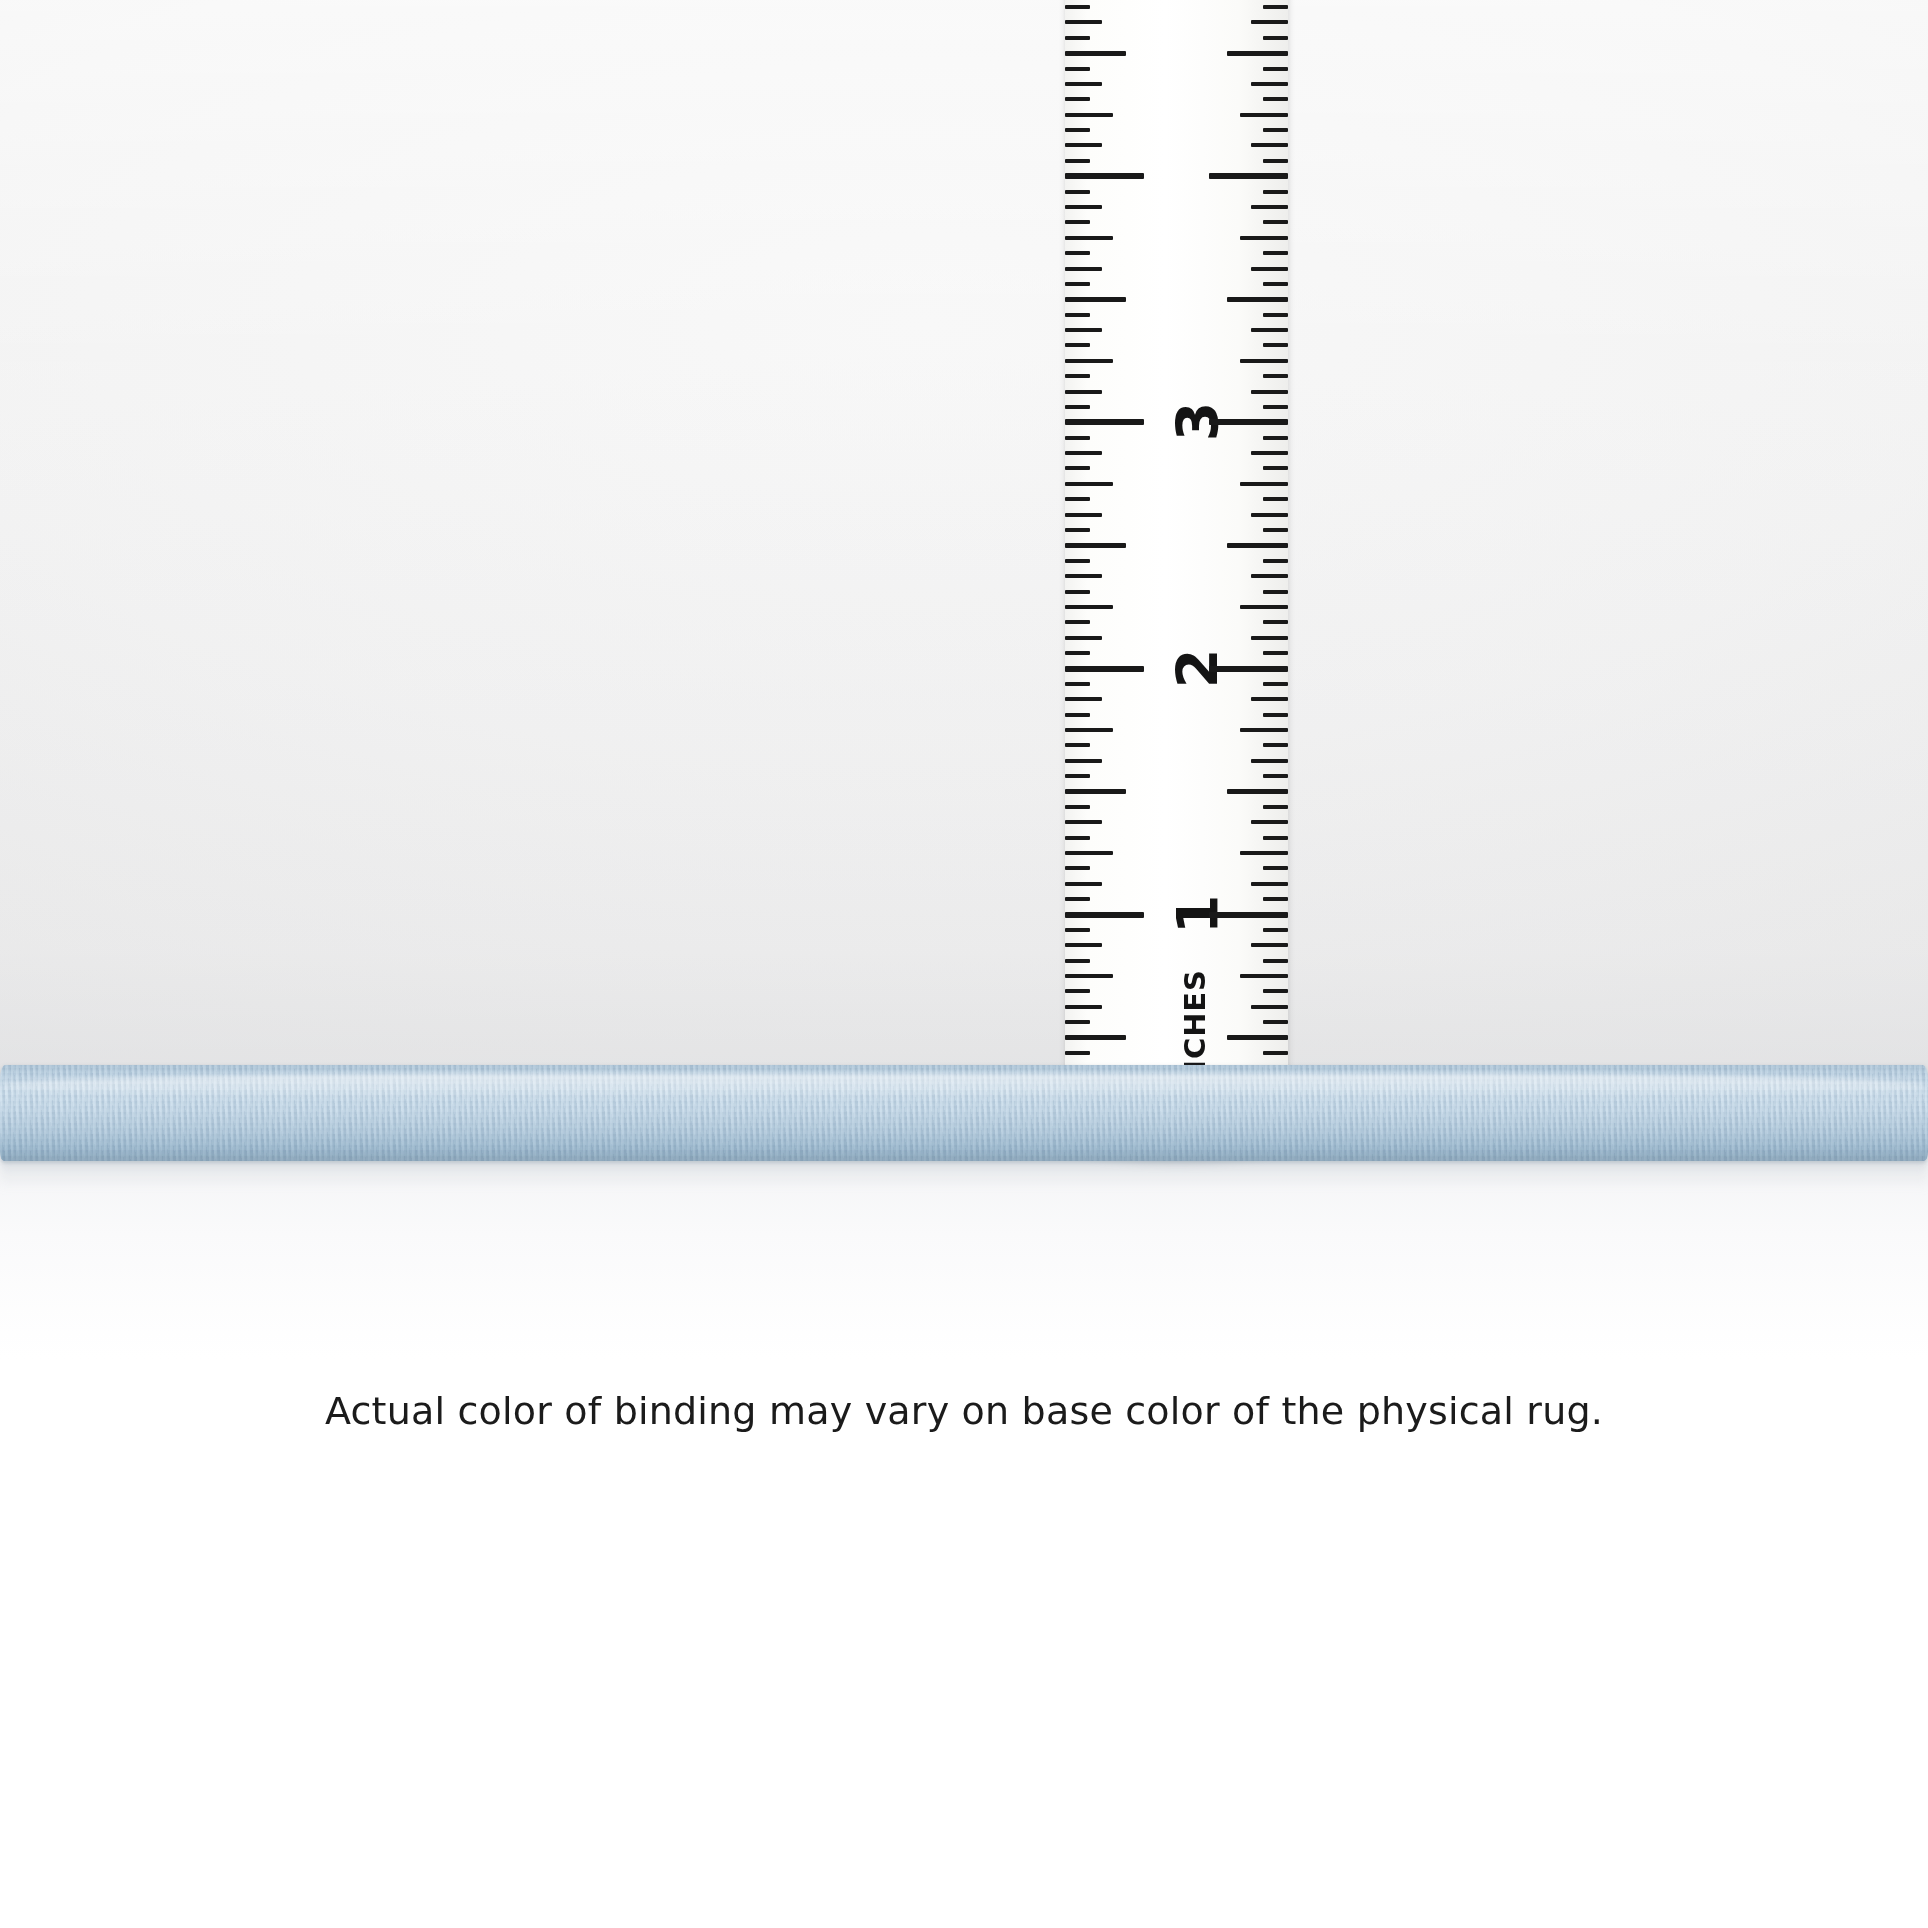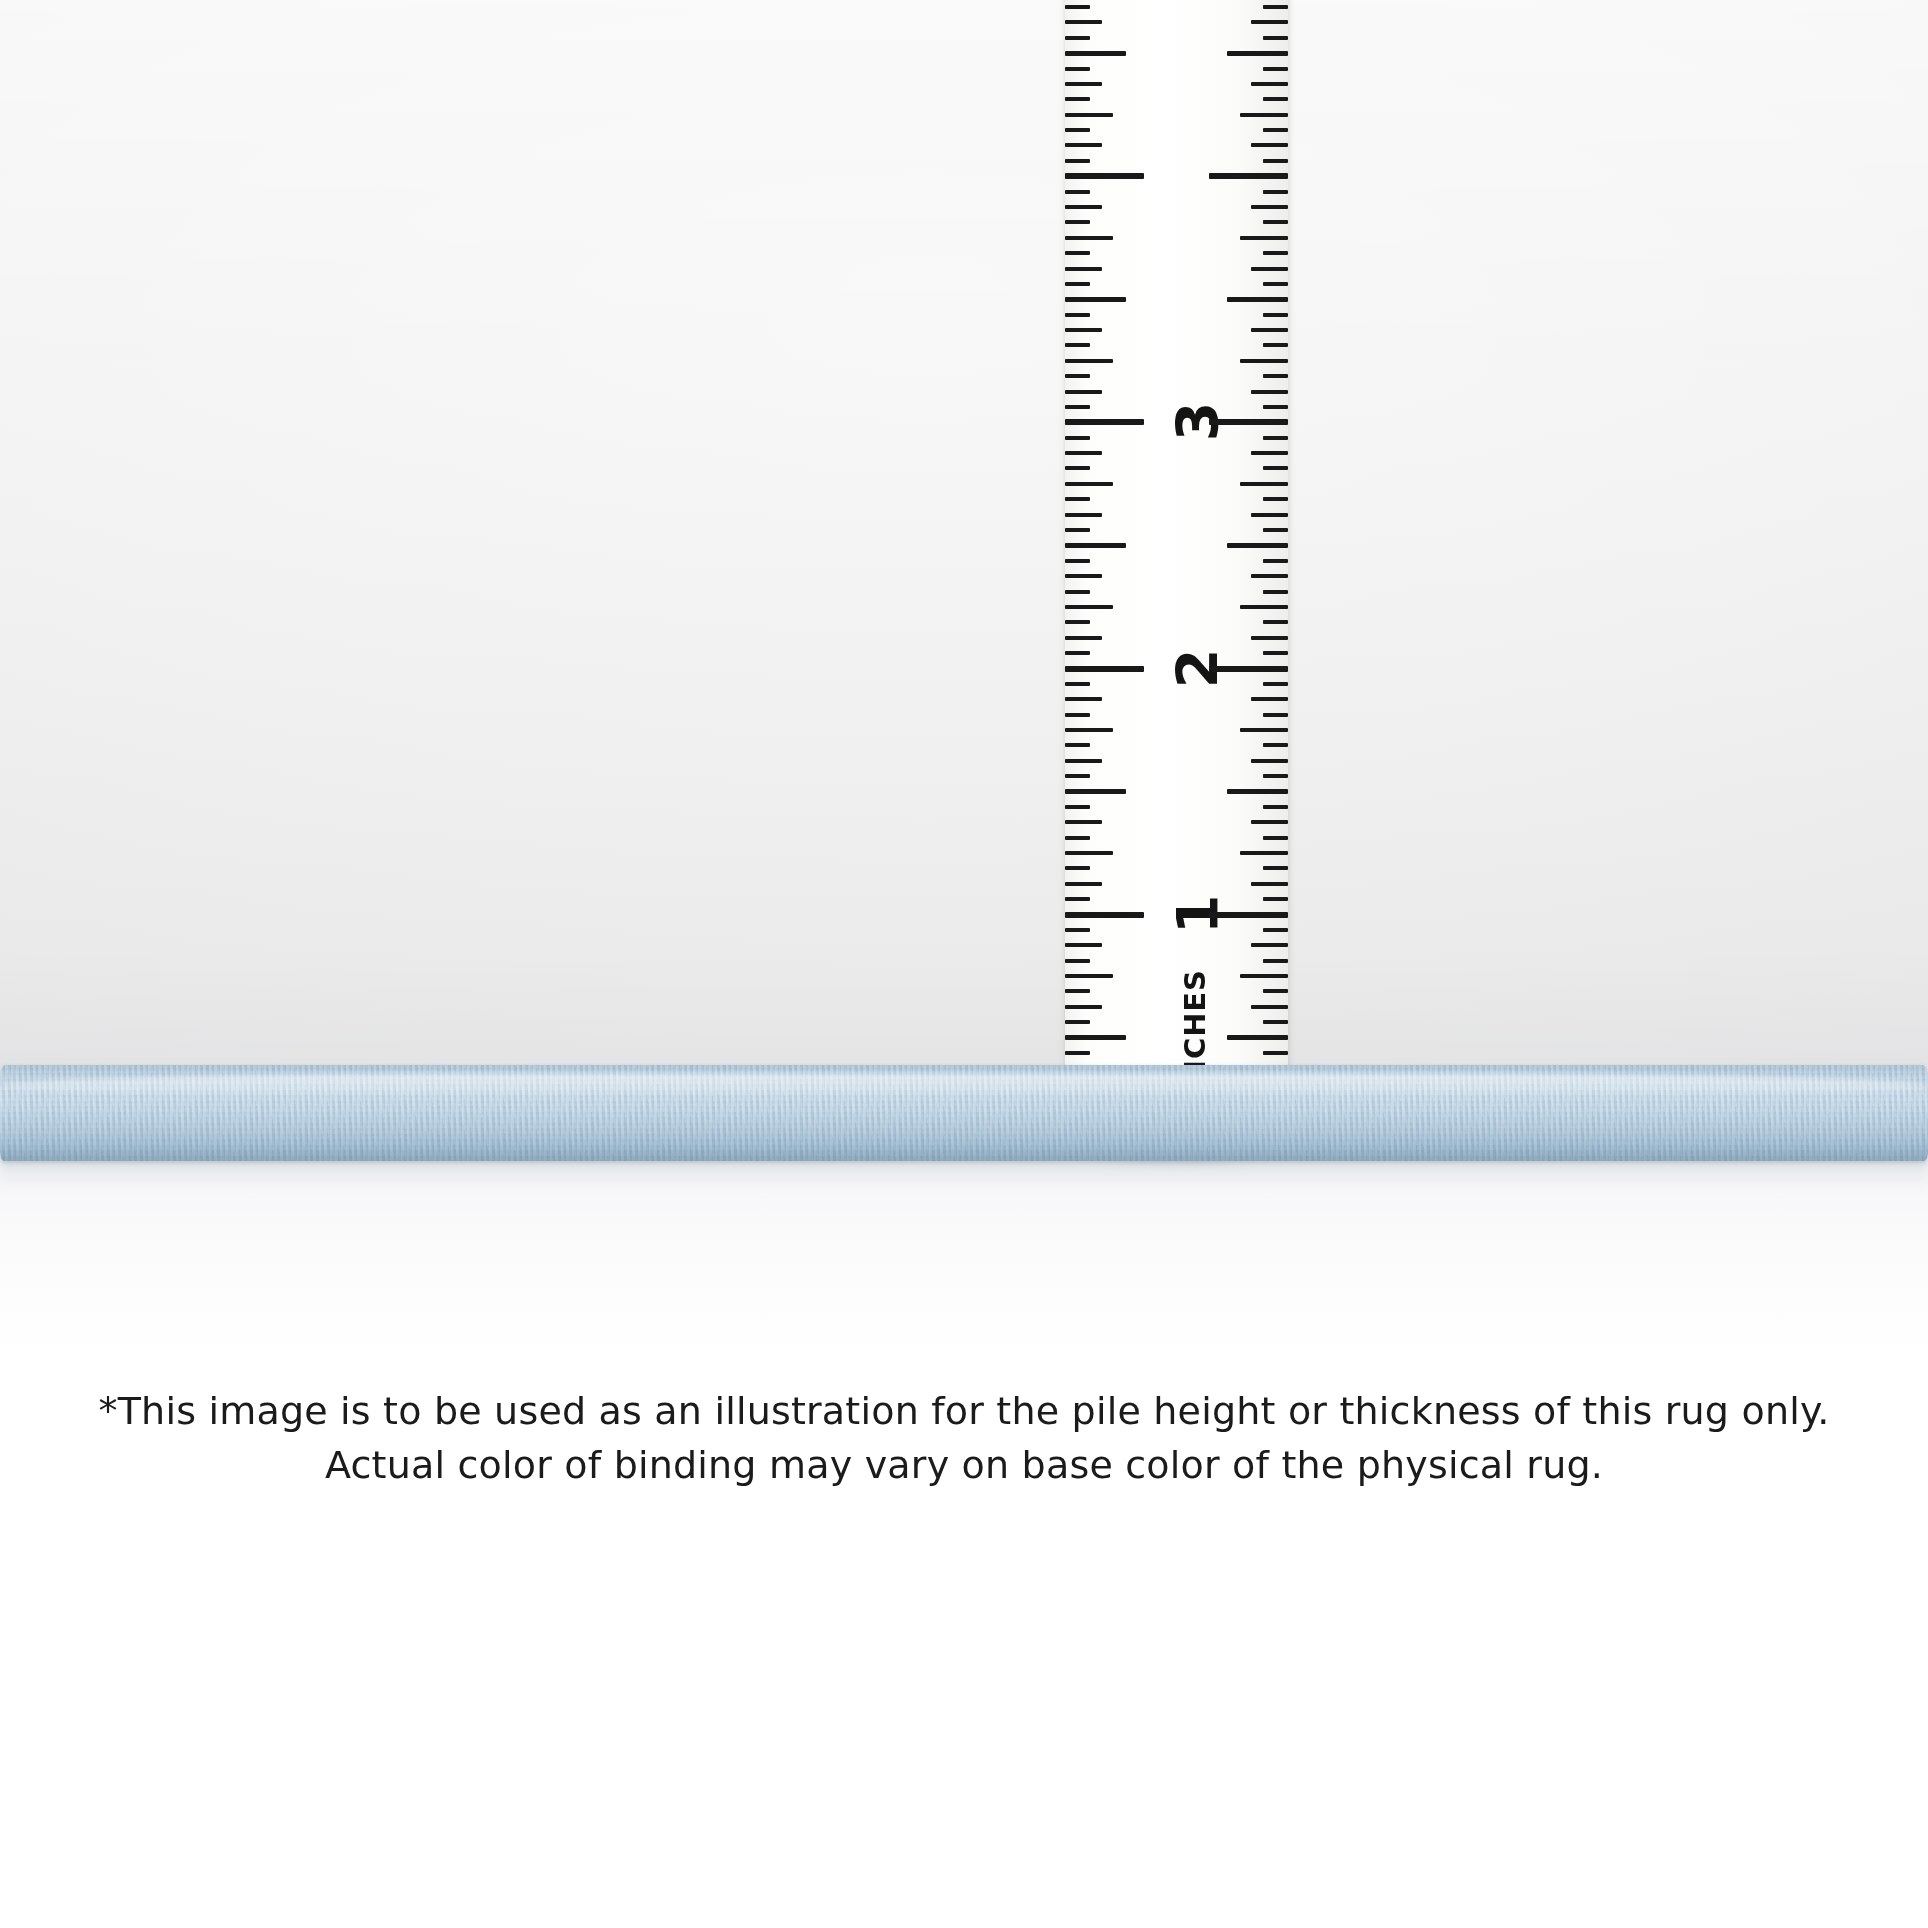--- a/index.html
+++ b/index.html
@@ -377,16 +377,15 @@
     <div class="rug-band">
       <div class="rug-texture"></div>
       <div class="rug-highlight"></div>
     </div>
     <div class="rug-shadow"></div>
   </div>
 
 </div>
 
 <div id="caption">
-  <span class="line">*This image is to be used as an illustration for the pile height or thickness of this rug only.</span>
   <span class="line">Actual color of binding may vary on base color of the physical rug.</span>
 </div>
 
 
 </body></html>

